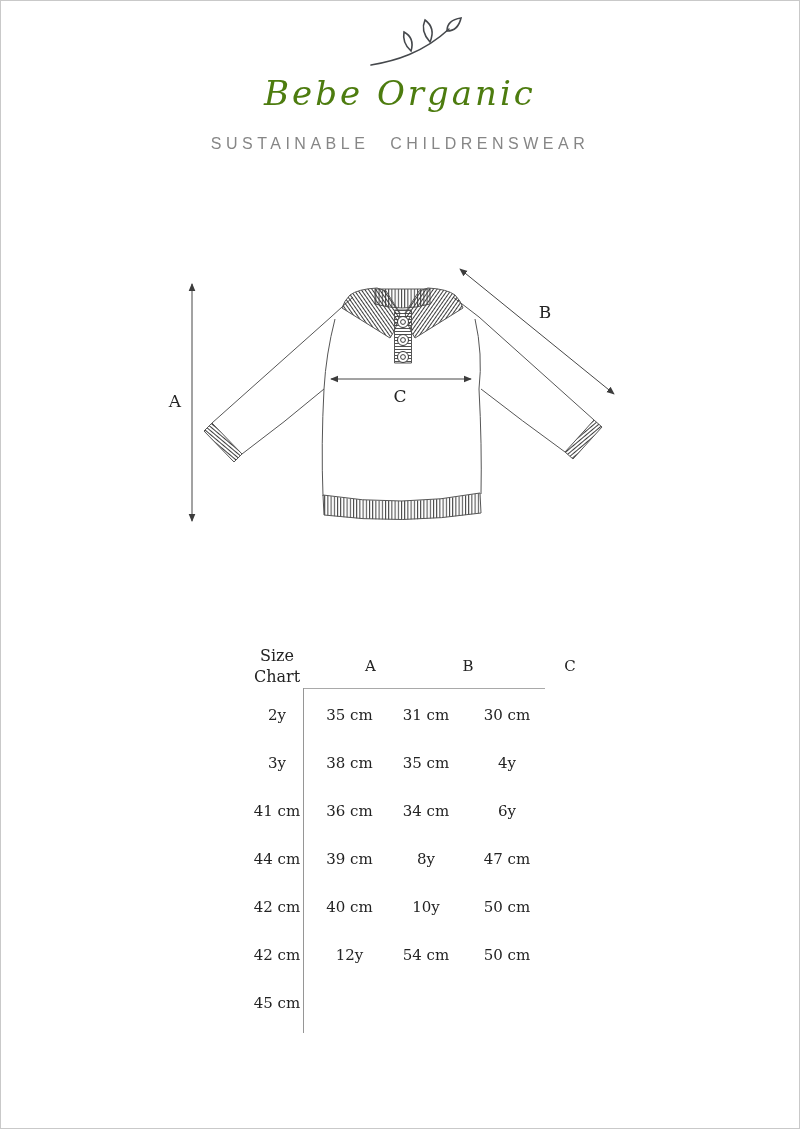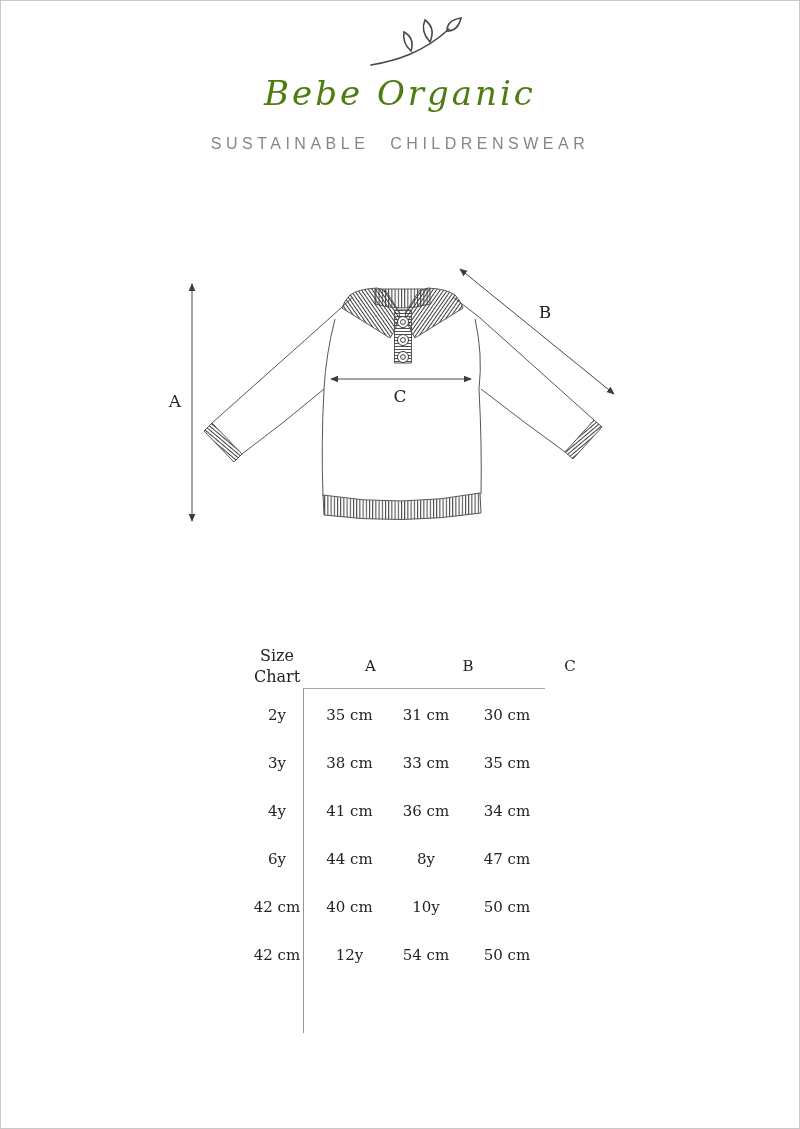--- a/index.html
+++ b/index.html
@@ -143,38 +143,39 @@
   <div class="rule-v"></div>
 
   <div class="sc-body">
     <div class="cell">2y</div>
     <div class="cell">35 cm</div>
     <div class="cell">31 cm</div>
     <div class="cell">30 cm</div>
 
     <div class="cell">3y</div>
     <div class="cell">38 cm</div>
-    <div class="cell">33 cm</div>
     <div class="cell">35 cm</div>
 
     <div class="cell">4y</div>
     <div class="cell">41 cm</div>
     <div class="cell">36 cm</div>
     <div class="cell">34 cm</div>
 
     <div class="cell">6y</div>
     <div class="cell">44 cm</div>
+    <div class="cell">39 cm</div>
 
     <div class="cell">8y</div>
     <div class="cell">47 cm</div>
     <div class="cell">42 cm</div>
     <div class="cell">40 cm</div>
 
     <div class="cell">10y</div>
     <div class="cell">50 cm</div>
     <div class="cell">42 cm</div>
 
     <div class="cell">12y</div>
     <div class="cell">54 cm</div>
     <div class="cell">50 cm</div>
+    <div class="cell">45 cm</div>
   </div>
 
 </div>
 
 </body></html>

